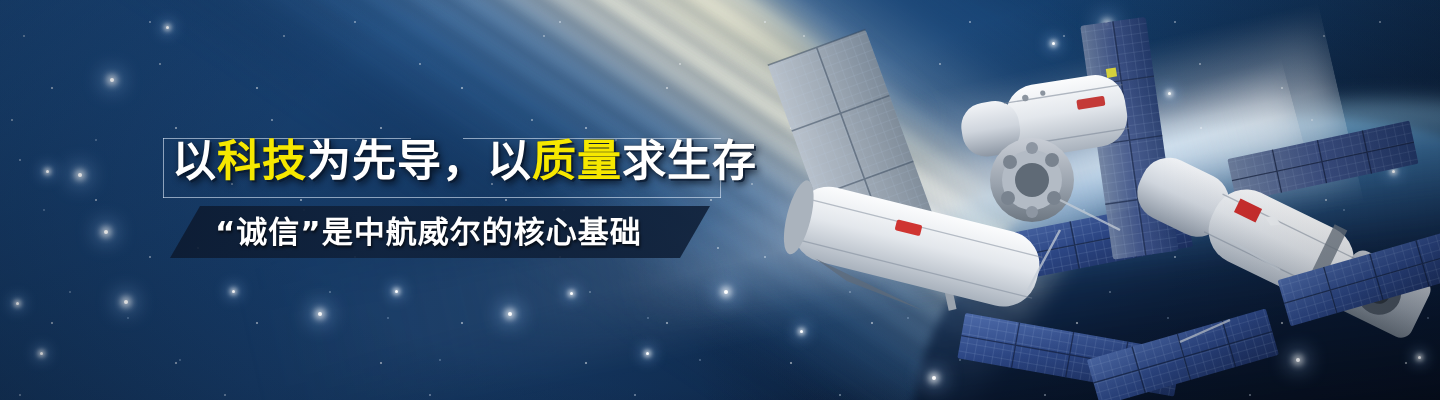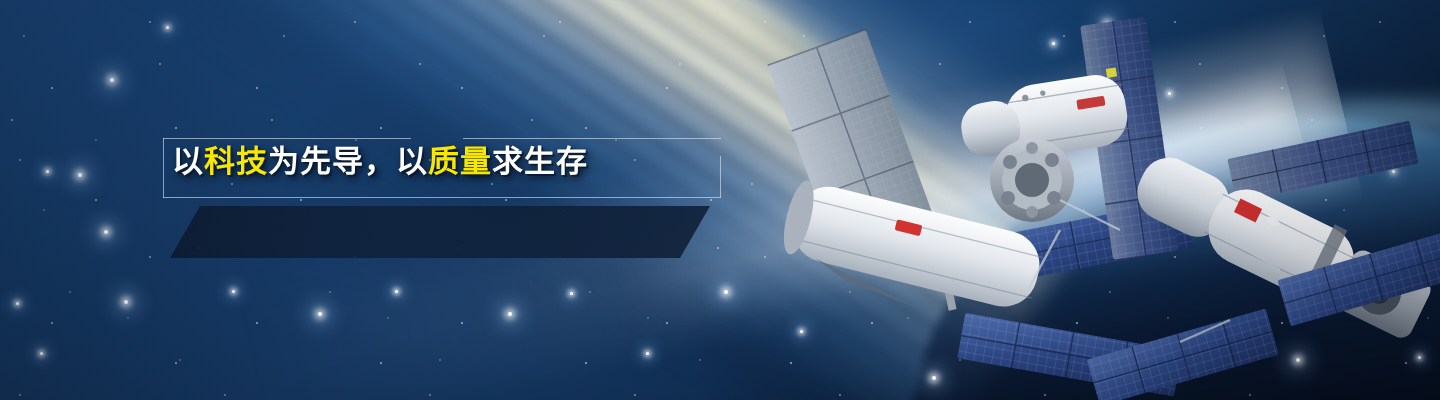--- a/index.html
+++ b/index.html
@@ -191,21 +191,21 @@
   .hf-top-l{left:0;top:0;width:248px;height:1px;}
   .hf-top-r{left:300px;top:0;width:258px;height:1px;}
   .hf-bot{left:0;bottom:0;width:558px;height:1px;}
   .hf-left{left:0;top:0;width:1px;height:60px;}
   .hf-right{right:0;top:18px;width:1px;height:42px;}
 
   .headline{
     position:absolute;
     left:9px;top:-7px;
     white-space:nowrap;
-    font-size:31px;
+    font-size:44px;
     line-height:60px;
     font-weight:700;
     letter-spacing:1px;
     color:#ffffff;
     text-shadow:
       0 0 1px rgba(0,0,0,.55),
       2px 2px 0 rgba(10,26,48,.75),
       3px 4px 7px rgba(3,10,22,.85);
   }
   .headline .hl{ color:#f6e800; }
@@ -430,15 +430,16 @@
       <i class="hf-line hf-bot"></i>
       <i class="hf-line hf-left"></i>
       <i class="hf-line hf-right"></i>
 
       <div class="headline">
         <span>以</span><span class="hl">科技</span><span>为先导，以</span><span class="hl">质量</span><span>求生存</span>
       </div>
     </div>
 
     <div class="subband"></div>
+    <div class="subtitle">“诚信”是中航威尔的核心基础</div>
 
   </div>
 </div>
 
 </body></html>

